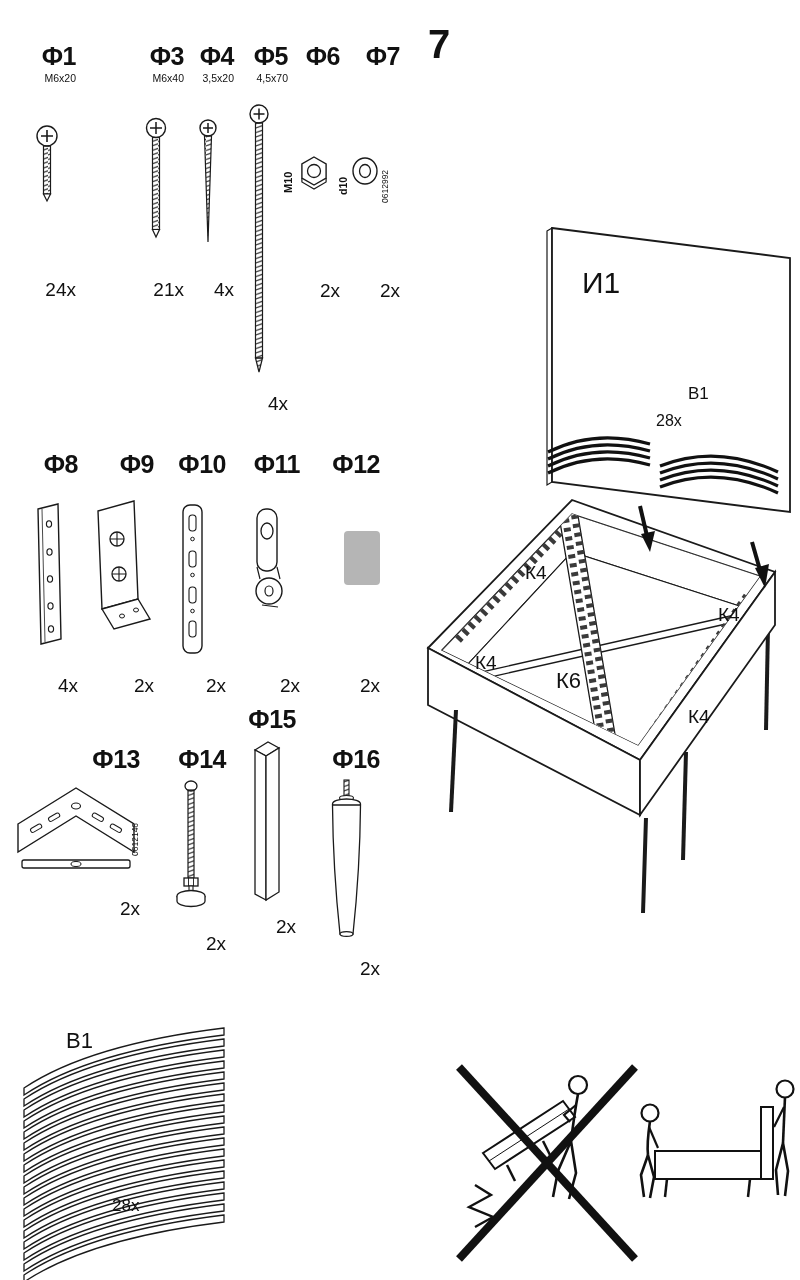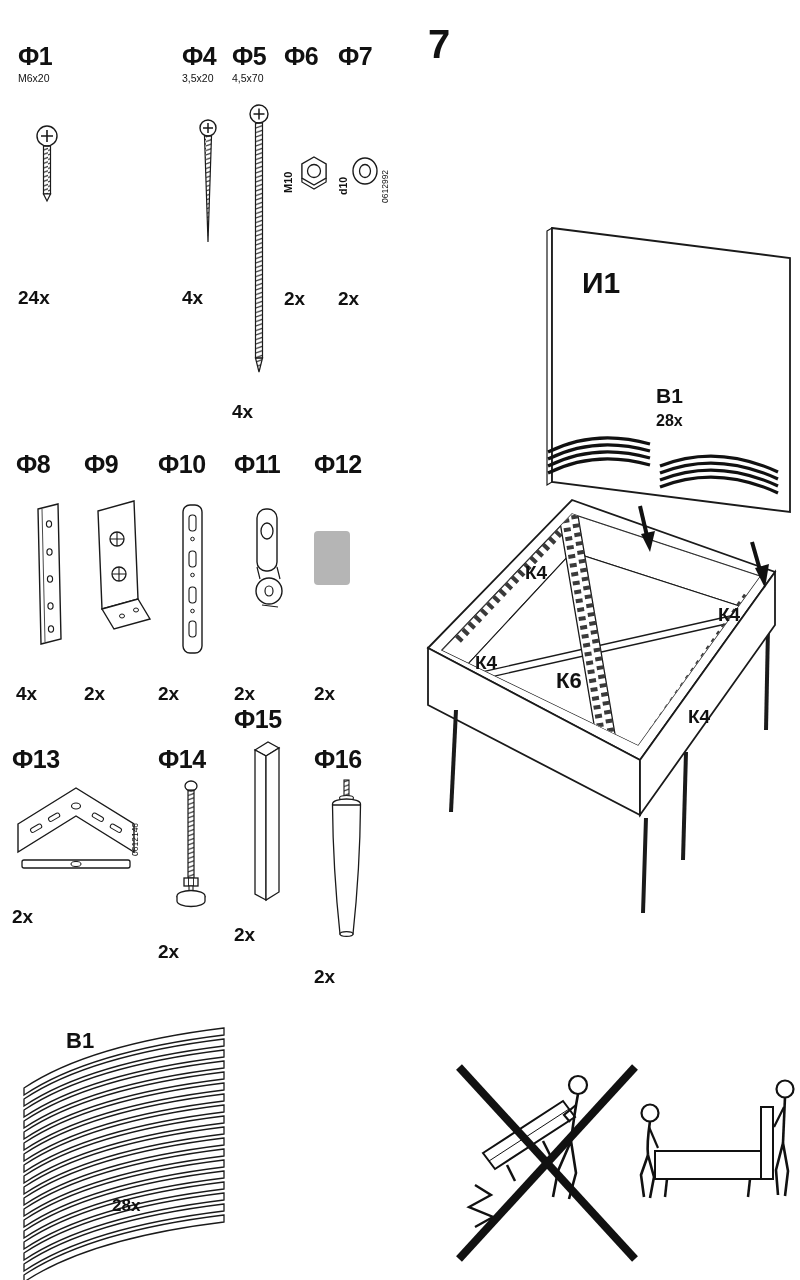--- a/index.html
+++ b/index.html
@@ -1,24 +1,24 @@
 <!DOCTYPE html>
 <html><head>
 <meta charset="utf-8">
 <style>
   *{margin:0;padding:0;box-sizing:border-box}
   html,body{background:#fff}
   .page{position:relative;width:800px;height:1280px;background:#fff;overflow:hidden;
         font-family:"Liberation Sans",sans-serif;color:#111}
   .abs{position:absolute}
-  .col{position:absolute;display:flex;flex-direction:column;align-items:flex-start}
+  .col{position:absolute;display:flex;flex-direction:column;align-items:flex-end}
   .pid{font-size:25px;font-weight:bold;line-height:1.15;letter-spacing:-.5px;white-space:nowrap}
   .psize{font-size:10.5px;font-weight:normal;margin-top:1px;white-space:nowrap}
-  .pqty{font-size:19px;font-weight:bold;margin-top:12px}
-  .lbl{position:absolute;font-weight:bold;white-space:nowrap}
+  .pqty{font-size:19px;font-weight:normal;margin-top:4px}
+  .lbl{position:absolute;font-weight:normal;white-space:nowrap}
   .pagenum{position:absolute;left:428px;top:22px;font-size:40px;font-weight:bold}
   .pad{width:36px;height:54px;background:#b5b5b5;border-radius:4px;margin-top:52px}
   svg{display:block;overflow:visible}
   svg text{font-family:"Liberation Sans",sans-serif;fill:#111}
 </style>
 </head>
 <body>
 
 <div class="page">
 
@@ -42,20 +42,31 @@
     <svg width="58" height="191">
       <circle cx="29" cy="52" r="10" fill="#fff" stroke="#1a1a1a" stroke-width="1.4"></circle>
       <path d="M23,52 H35 M29,46 V58" stroke="#1a1a1a" stroke-width="1.6" fill="none"></path>
       <rect x="25.5" y="62" width="7" height="48" fill="url(#thr)" stroke="#1a1a1a" stroke-width="1.2"></rect>
       <path d="M25.5,110 L32.5,110 L29,117 Z" fill="#fff" stroke="#1a1a1a" stroke-width="1.2"></path>
     </svg>
     <div class="pqty">24x</div>
   </div>
 
 
+  <div class="col" style="left:128px;top:42px;width:56px">
+    <div class="pid">Ф3</div>
+    <div class="psize">M6x40</div>
+    <svg width="56" height="191">
+      <circle cx="28" cy="44" r="9.5" fill="#fff" stroke="#1a1a1a" stroke-width="1.4"></circle>
+      <path d="M22,44 H34 M28,38 V50" stroke="#1a1a1a" stroke-width="1.5" fill="none"></path>
+      <rect x="24.5" y="53.5" width="7" height="92" fill="url(#thr)" stroke="#1a1a1a" stroke-width="1.2"></rect>
+      <path d="M24.5,145.5 L31.5,145.5 L28,153 Z" fill="#fff" stroke="#1a1a1a" stroke-width="1.2"></path>
+    </svg>
+    <div class="pqty">21x</div>
+  </div>
 
   <div class="col" style="left:182px;top:42px;width:52px">
     <div class="pid">Ф4</div>
     <div class="psize">3,5x20</div>
     <svg width="52" height="191">
       <circle cx="26" cy="44" r="8" fill="#fff" stroke="#1a1a1a" stroke-width="1.4"></circle>
       <path d="M21,44 H31 M26,39 V49" stroke="#1a1a1a" stroke-width="1.5" fill="none"></path>
       <polygon points="22.5,52 29.5,52 26,158" fill="url(#thr)" stroke="#1a1a1a" stroke-width="1.2"></polygon>
     </svg>
     <div class="pqty">4x</div>
@@ -263,21 +274,21 @@
       <line x1="240" y1="306" x2="247" y2="336" stroke="#111" stroke-width="4"></line>
       <polygon points="241,334 255,331 250,352" fill="#111"></polygon>
     </g>
     <g>
       <line x1="352" y1="342" x2="360" y2="370" stroke="#111" stroke-width="4"></line>
       <polygon points="355,368 369,364 365,388" fill="#111"></polygon>
     </g>
   </svg>
 
   <div class="lbl" style="left:582px;top:266px;font-size:30px">И1</div>
-  <div class="lbl" style="left:656px;top:384px;font-size:21px">В1</div>
+  <div class="lbl" style="left:688px;top:384px;font-size:17px">В1</div>
   <div class="lbl" style="left:656px;top:412px;font-size:16px">28x</div>
   <div class="lbl" style="left:525px;top:562px;font-size:19px">К4</div>
   <div class="lbl" style="left:718px;top:604px;font-size:19px">К4</div>
   <div class="lbl" style="left:475px;top:652px;font-size:19px">К4</div>
   <div class="lbl" style="left:556px;top:668px;font-size:22px">К6</div>
   <div class="lbl" style="left:688px;top:706px;font-size:19px">К4</div>
 
   <svg class="abs" style="left:12px;top:1008px" width="228" height="272">
     <g fill="#fff" stroke="#1a1a1a" stroke-width="1.3">
       <use href="#slatp" y="20"></use>

